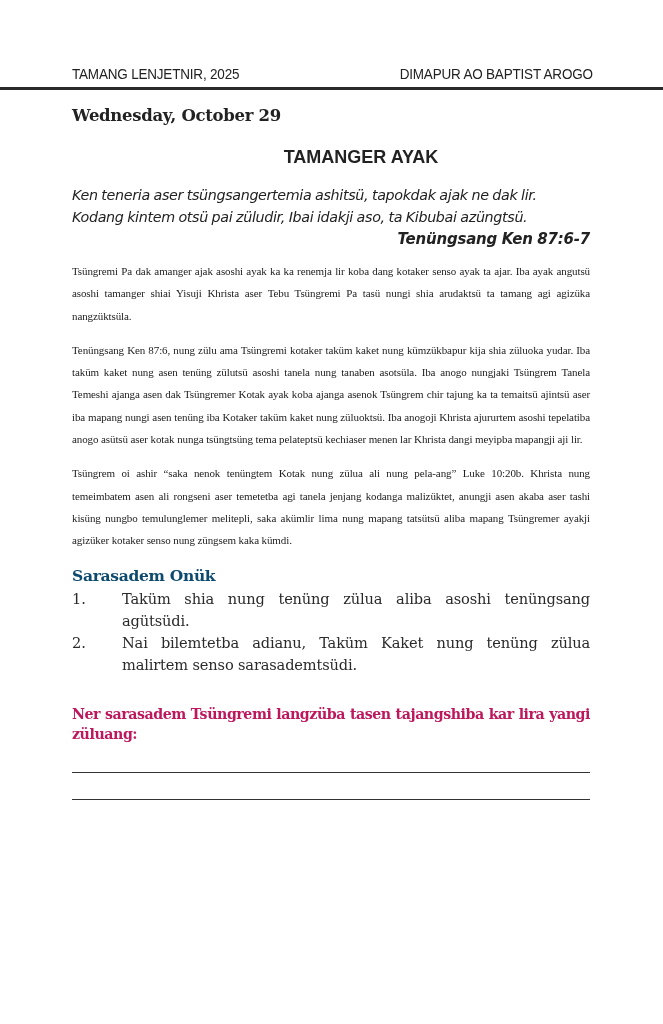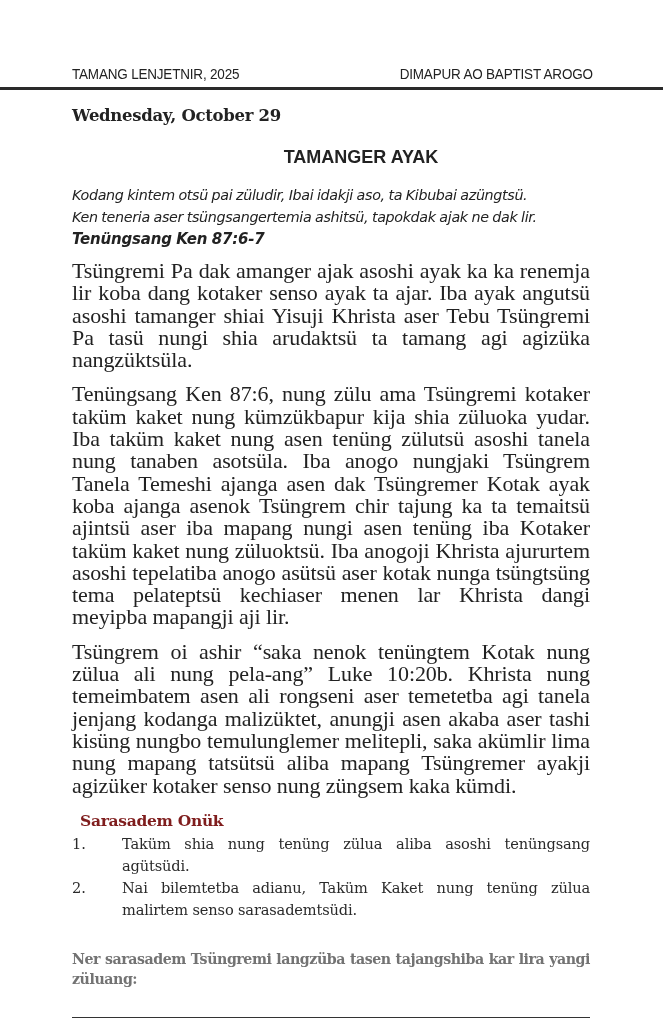--- a/index.html
+++ b/index.html
@@ -68,44 +68,45 @@
       font-size: 14.3px;
       line-height: 22px;
       color: #222;
       letter-spacing: -0.35px;
       word-spacing: -0.5px;
       white-space: nowrap;
     }
     .verse-line { display: block; }
     .verse-ref {
       display: block;
+      text-align: right;
       font-weight: bold;
       font-size: 15px;
       letter-spacing: -0.2px;
     }
     .para {
       margin: 11px 0 0 0;
       font-family: "Liberation Serif", serif;
-      font-size: 22px;
+      font-size: 11px;
       line-height: 22.3px;
       text-align: justify;
       color: #222;
       letter-spacing: -0.1px;
     }
     .para.p1 { margin-top: 10px; }
     .para.p2 { margin-top: 12px; }
     .para.p3 { margin-top: 12px; }
     .section-heading {
-      margin: 14px 0 0 8px;
+      margin: 14px 0 0 0;
       font-family: "DejaVu Serif", serif;
       font-weight: bold;
       font-size: 15.5px;
       line-height: 20px;
       letter-spacing: -0.3px;
-      color: #7f1d1d;
+      color: #0c4a6e;
     }
     .reflection-list {
       list-style: none;
       margin: 2px 0 0 0;
       padding: 0;
     }
     .reflection-item {
       display: flex;
       font-family: "DejaVu Serif", serif;
       font-size: 14.6px;
@@ -121,21 +122,21 @@
       text-align: justify;
       letter-spacing: -0.15px;
     }
     .prayer-prompt {
       margin: 28px 0 0 0;
       font-family: "DejaVu Serif", serif;
       font-weight: bold;
       font-size: 14.2px;
       line-height: 20px;
       letter-spacing: -0.45px;
-      color: #737373;
+      color: #be185d;
       text-align: justify;
     }
     .write-line {
       height: 0;
       border-bottom: 1.5px solid #333;
       margin-top: 28px;
     }
     .write-line + .write-line { margin-top: 26px; }
   </style>
 </head>
@@ -146,22 +147,22 @@
   <span>DIMAPUR AO BAPTIST AROGO</span>
 </div>
 <div class="header-rule"></div>
 
 <main class="content">
   <h2 class="date-heading">Wednesday, October 29</h2>
 
   <h1 class="title">TAMANGER AYAK</h1>
 
   <div class="verse">
+    <span class="verse-line">Ken teneria aser tsüngsangertemia ashitsü, tapokdak ajak ne dak lir.</span>
     <span class="verse-line">Kodang kintem otsü pai züludir, Ibai idakji aso, ta Kibubai azüngtsü.</span>
-    <span class="verse-line">Ken teneria aser tsüngsangertemia ashitsü, tapokdak ajak ne dak lir.</span>
     <span class="verse-ref">Tenüngsang Ken 87:6-7</span>
   </div>
 
   <p class="para p1">Tsüngremi Pa dak amanger ajak asoshi ayak ka ka renemja lir koba dang kotaker senso ayak ta ajar. Iba ayak angutsü asoshi tamanger shiai Yisuji Khrista aser Tebu Tsüngremi Pa tasü nungi shia arudaktsü ta tamang agi agizüka nangzüktsüla.</p>
   <p class="para p2">Tenüngsang Ken 87:6, nung zülu ama Tsüngremi kotaker taküm kaket nung kümzükbapur kija shia züluoka yudar. Iba taküm kaket nung asen tenüng zülutsü asoshi tanela nung tanaben asotsüla. Iba anogo nungjaki Tsüngrem Tanela Temeshi ajanga asen dak Tsüngremer Kotak ayak koba ajanga asenok Tsüngrem chir tajung ka ta temaitsü ajintsü aser iba mapang nungi asen tenüng iba Kotaker taküm kaket nung züluoktsü. Iba anogoji Khrista ajururtem asoshi tepelatiba anogo asütsü aser kotak nunga tsüngtsüng tema pelateptsü kechiaser menen lar Khrista dangi meyipba mapangji aji lir.</p>
   <p class="para p3">Tsüngrem oi ashir “saka nenok tenüngtem Kotak nung zülua ali nung pela-ang” Luke 10:20b. Khrista nung temeimbatem asen ali rongseni aser temetetba agi tanela jenjang kodanga malizüktet, anungji asen akaba aser tashi kisüng nungbo temulunglemer melitepli, saka akümlir lima nung mapang tatsütsü aliba mapang Tsüngremer ayakji agizüker kotaker senso nung züngsem kaka kümdi.</p>
 
   <h3 class="section-heading">Sarasadem Onük</h3>
   <ol class="reflection-list">
     <li class="reflection-item">

